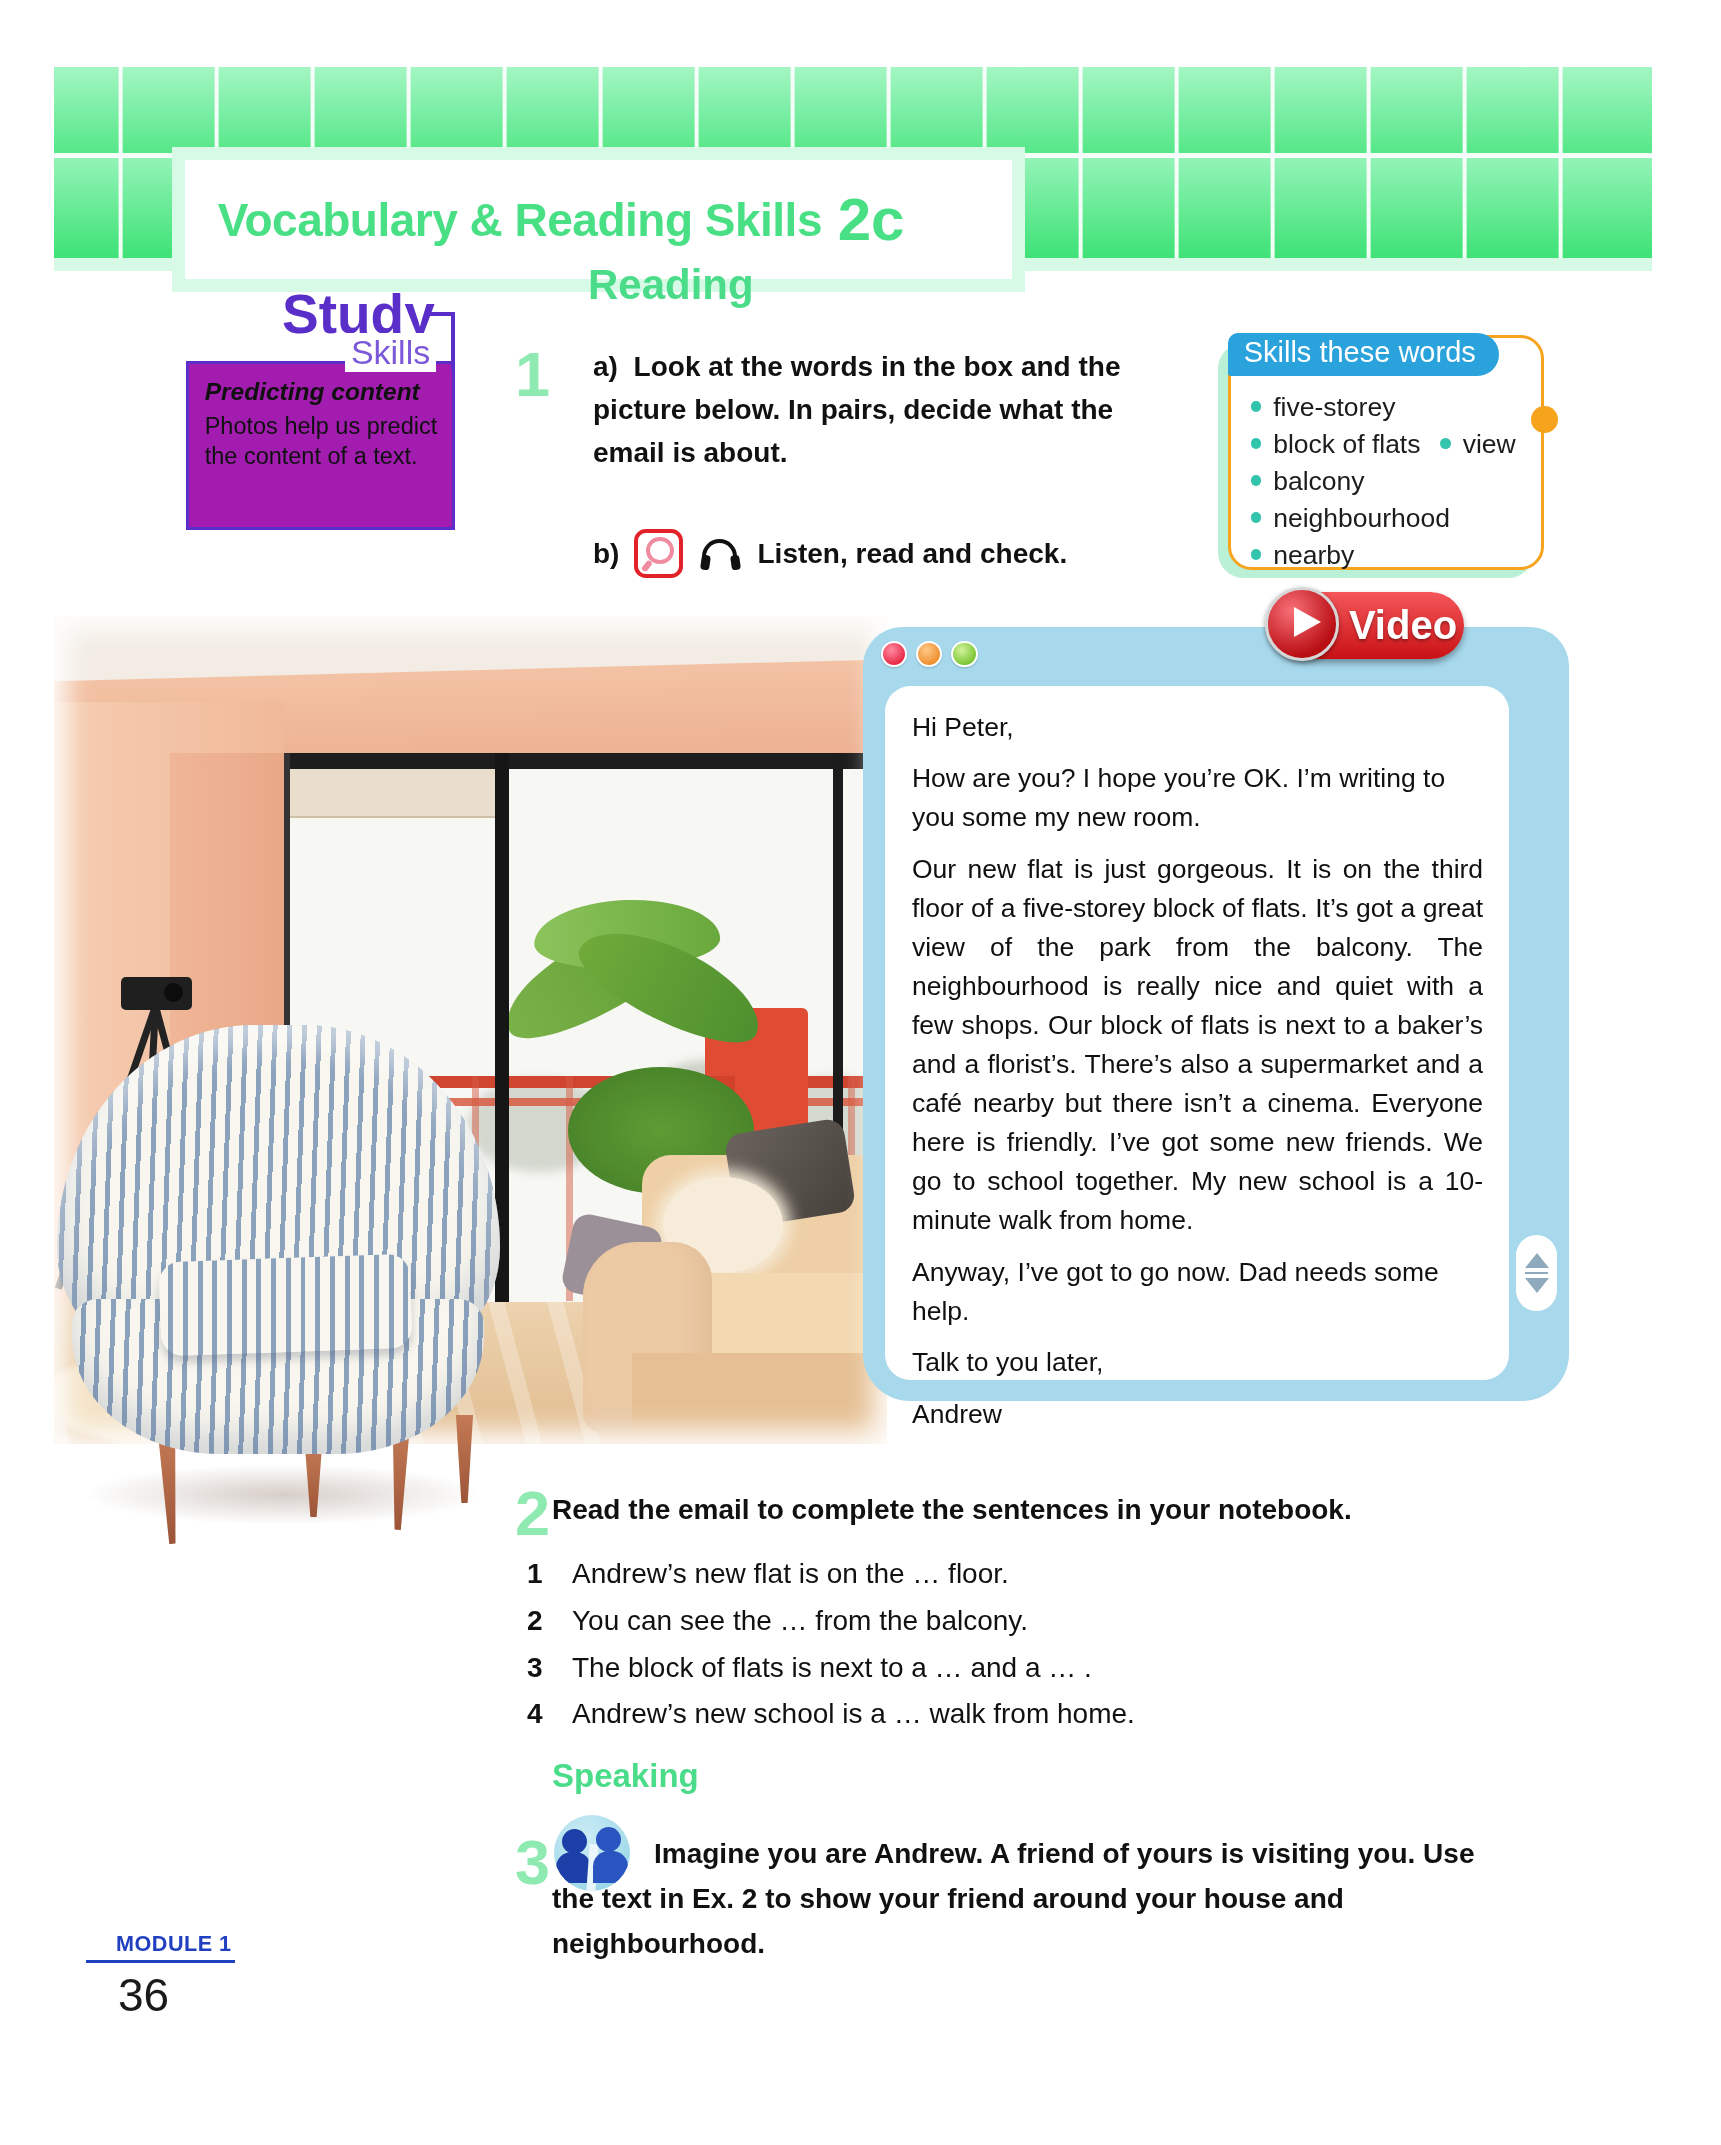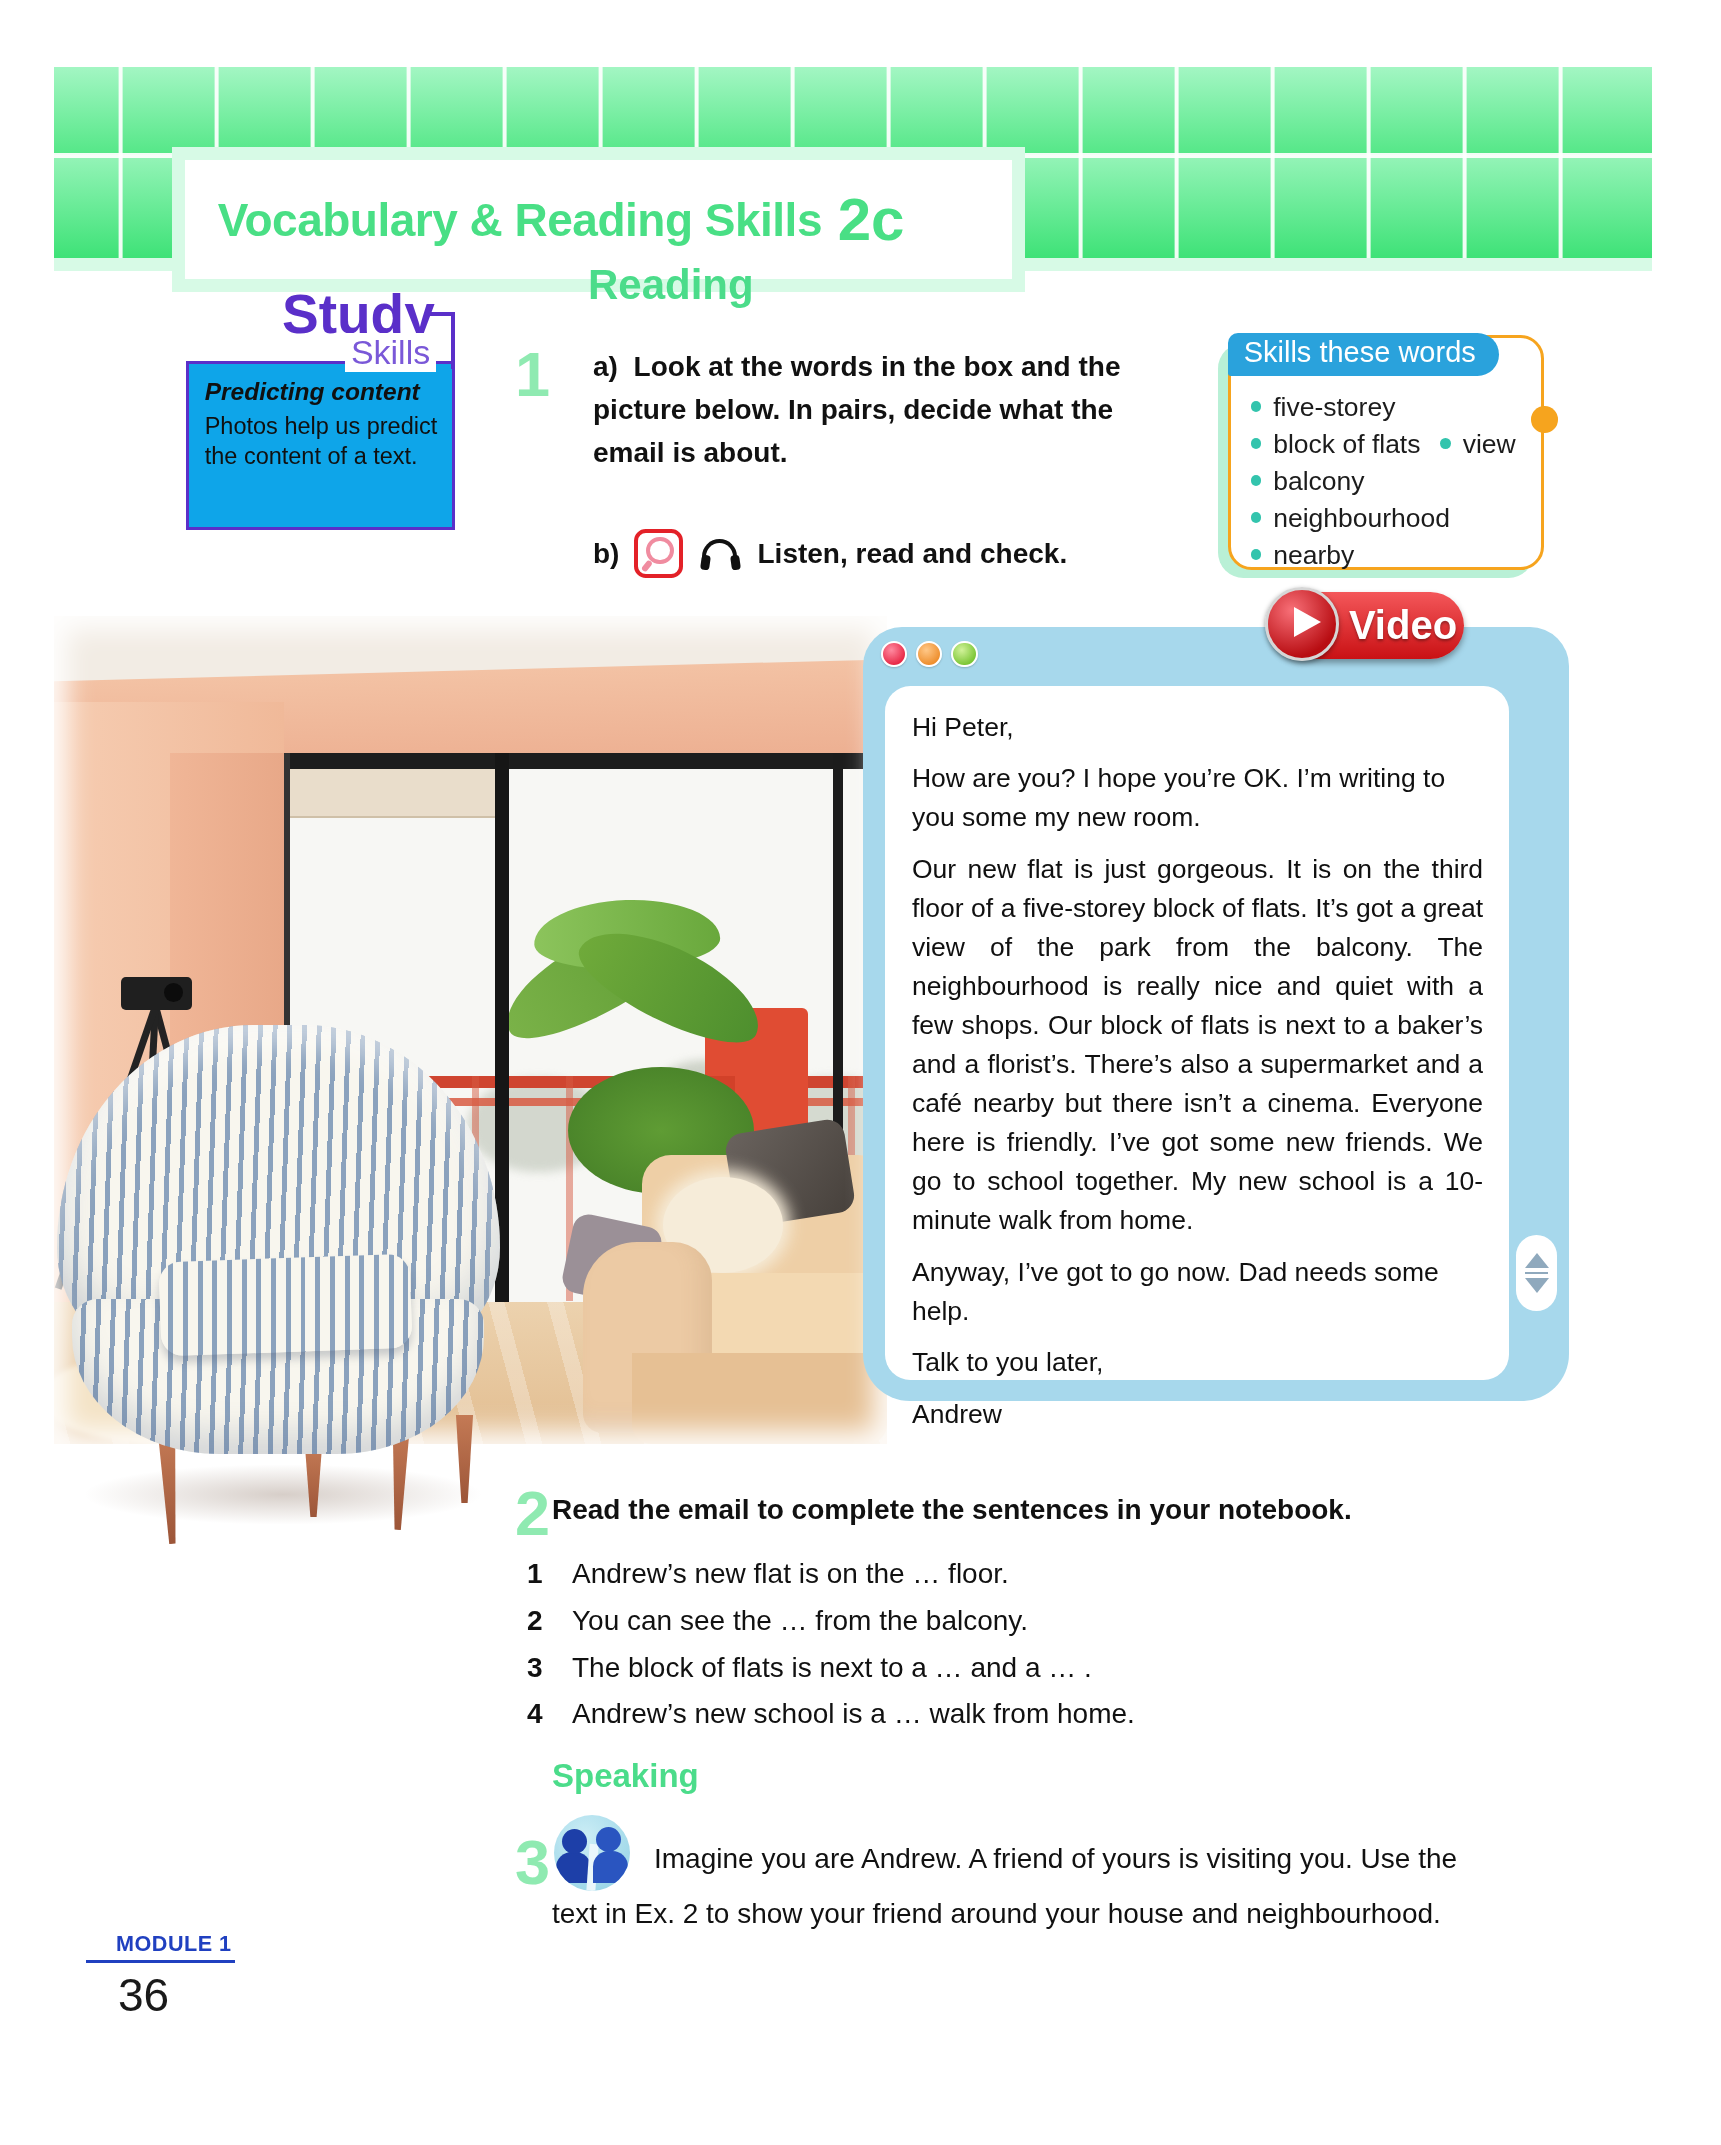--- a/index.html
+++ b/index.html
@@ -19,21 +19,21 @@
   .title-box { position:absolute; left:118px; top:80px; width:853px; height:145px; background:#d7fae6; padding:12.7px; }
   .title-inner { width:100%; height:100%; background:#fff; display:flex; align-items:center; padding-left:33px; }
   .title-main { color:#49df85; font-size:46px; font-weight:700; letter-spacing:-0.5px; }
   .title-unit { color:#49df85; font-size:60px; font-weight:700; margin-left:15.7px; }
 
   
   .study-title1 { position:absolute; left:282px; top:282px; font-size:55px; font-weight:700; color:#5a2fc9; z-index:3; }
   .study-title2 { position:absolute; left:345px; top:333px; font-size:34px; font-weight:400; color:#7a58d8; background:#fff; padding:0 5.9px; z-index:3; }
   .study-bracket-h { position:absolute; left:427px; top:312px; width:27.4px; height:3.9px; background:#5a2fc9; z-index:2; }
   .study-bracket-v { position:absolute; left:451px; top:312px; width:3.9px; height:57px; background:#5a2fc9; z-index:2; }
-  .study-box { position:absolute; left:186px; top:361px; width:269px; height:169px; border:3.9px solid #5a2fc9; background:#0ea5e9; padding:13.7px 13.7px 0 15.7px; z-index:1; }
+  .study-box { position:absolute; left:186px; top:361px; width:269px; height:169px; border:3.9px solid #5a2fc9; background:#a21caf; padding:13.7px 13.7px 0 15.7px; z-index:1; }
   .study-topic { font-size:24.5px; font-weight:700; font-style:italic; color:#101010; margin-bottom:4.9px; }
   .study-body { font-size:23.5px; line-height:30px; color:#101010; }
 
   
   .reading-heading { position:absolute; left:588px; top:261px; font-size:42px; font-weight:700; color:#4bdc8a; }
   .ex-number { position:absolute; font-size:63px; font-weight:700; color:#8feab1; line-height:1; }
   .ex1-number { left:515px; top:343px; }
   .ex1a { position:absolute; left:593px; top:345px; width:551px; font-size:28px; font-weight:700; line-height:43px; color:#111; }
   .lbl { margin-right:15.7px; }
   .ex1b { position:absolute; left:593px; top:529px; display:flex; align-items:center; gap:14.7px; font-size:28px; font-weight:700; color:#111; }
@@ -150,21 +150,21 @@
 
   
   .speaking-heading { position:absolute; left:552px; top:1757px; font-size:33px; font-weight:700; color:#4bdc8a; }
   .ex3-number { left:515px; top:1831px; }
   .pair-icon { position:absolute; left:554px; top:1815px; width:76px; height:76px; background:radial-gradient(circle at 40% 30%, #cdeef6, #8fd0e4); border-radius:50%; overflow:hidden; z-index:2; }
   .pi-head-l { position:absolute; left:7.8px; top:13.7px; width:25.5px; height:25.5px; background:#1d3fa8; border-radius:50%; }
   .pi-body-l { position:absolute; left:2px; top:37px; width:35px; height:31px; background:#1d3fa8; border-radius:15.7px 15.7px 0 0; }
   .pi-head-r { position:absolute; right:8.8px; top:11.8px; width:25.5px; height:25.5px; background:#2a55c0; border-radius:50%; }
   .pi-body-r { position:absolute; right:2px; top:36px; width:35px; height:32px; background:#2a55c0; border-radius:15.7px 15.7px 0 0; }
   .pi-gap { position:absolute; left:34px; top:29px; width:8.8px; height:47px; background:#eaf7fb; transform:rotate(4deg); }
-  .ex3-text { position:absolute; left:552px; top:1831px; width:941px; font-size:28px; font-weight:400; line-height:55px; color:#111; text-indent:102px; }
+  .ex3-text { position:absolute; left:552px; top:1831px; width:941px; font-size:28px; font-weight:700; line-height:45px; color:#111; text-indent:102px; }
 
   
   .module-label { position:absolute; left:116px; top:1931px; font-size:21.6px; font-weight:700; color:#2040c0; letter-spacing:0.5px; }
   .module-line { position:absolute; left:86px; top:1960px; width:149px; height:2.9px; background:#2040c0; }
   .page-number { position:absolute; left:118px; top:1968px; font-size:46px; color:#1a1a1a; }
 </style>
 </head>
 <body>
 
 <div class="page">

